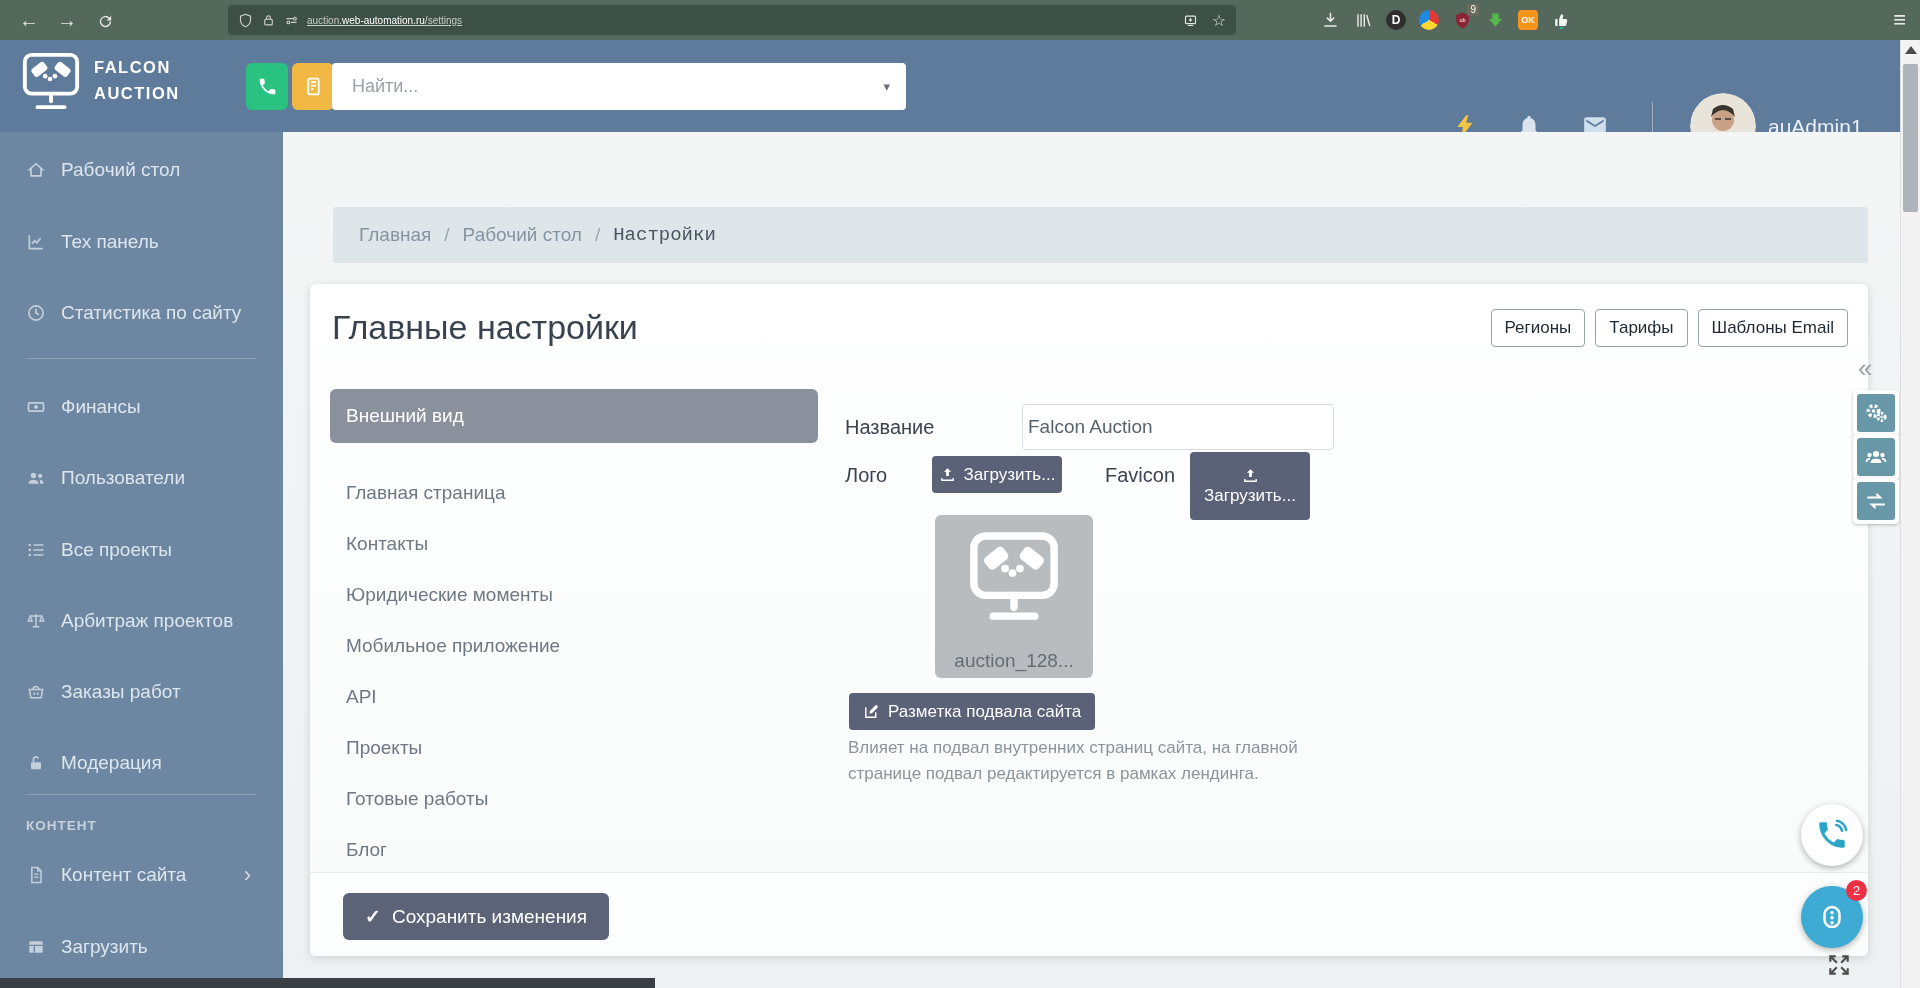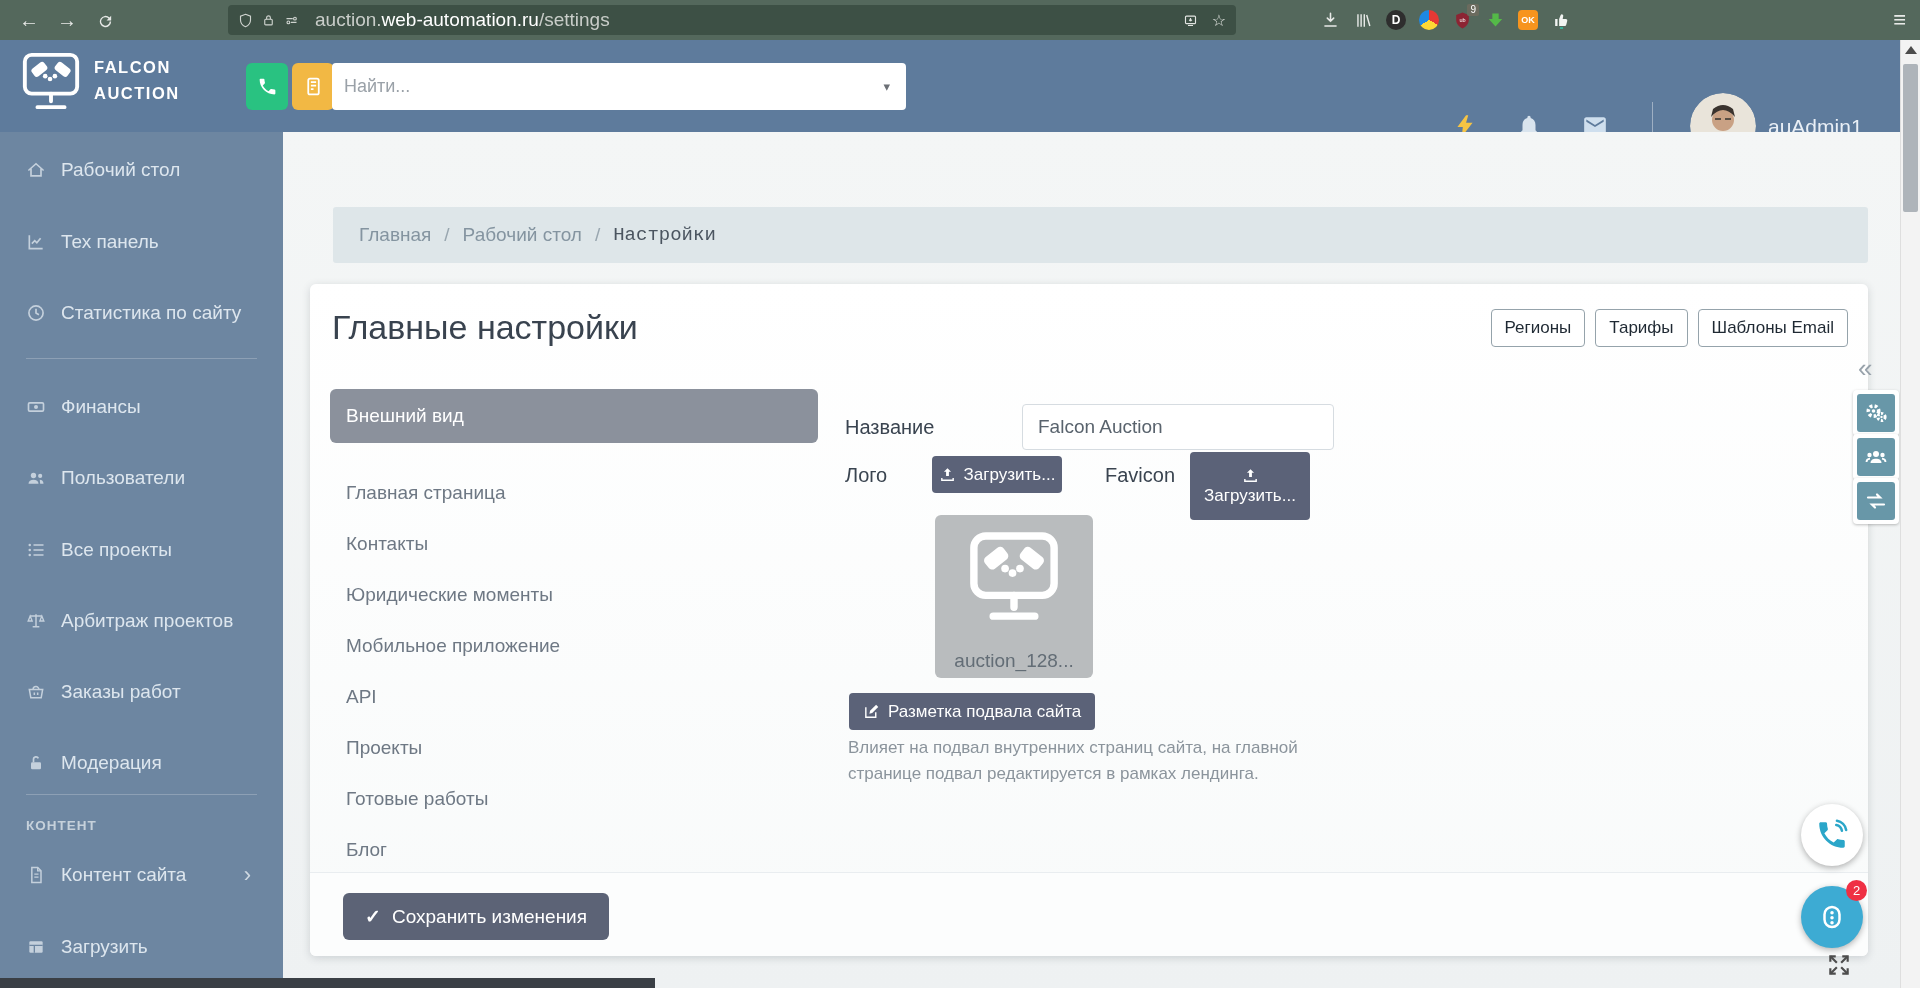--- a/index.html
+++ b/index.html
@@ -7,21 +7,21 @@
   body { font-family:"Liberation Sans", sans-serif; background:#e9ecee; overflow:hidden; }
   #screen { position:relative; width:1920px; height:988px; overflow:hidden; background:#f1f4f5; }
 
   
   .chrome { position:absolute; left:0; top:0; width:1920px; height:40px; background:#54685c; display:flex; align-items:center; }
   .navbtn { background:none; border:none; color:#e8eae8; font-size:20px; width:30px; height:30px; line-height:28px; text-align:center; cursor:pointer; }
   .navbtn svg { width:17px; height:17px; vertical-align:middle; }
   .chrome .back { margin-left:14px; } .chrome .fwd { margin-left:8px; } .chrome .rel { margin-left:8px; }
   .urlbar { position:absolute; left:228px; top:5px; width:1008px; height:30px; background:#3d5045; border-radius:4px; display:flex; align-items:center; padding:0 10px; }
   .urlbar svg { width:15px; height:15px; margin-right:8px; flex:none; }
-  .urltext { font-size:19px; color:#c9cdc9; margin-left:8px; white-space:nowrap; }
+  .urltext { font-size:10px; color:#c9cdc9; margin-left:0; white-space:nowrap;text-decoration:underline; }
   .urltext .strong { color:#ffffff; }
   .url-spacer { flex:1; }
   .pill-ic { color:#e3e5e2; font-size:16px; margin-left:10px; }
   .extrow { position:absolute; left:1318px; top:0; height:40px; display:flex; align-items:center; gap:9px; }
   .ext { position:relative; width:24px; height:24px; display:flex; align-items:center; justify-content:center; cursor:pointer; }
   .ext svg { width:19px; height:19px; }
   .circle-d { width:20px; height:20px; border-radius:50%; background:#2e2e2e; color:#fff; font-size:12px; font-weight:bold; text-align:center; line-height:20px; }
   .circle-colors { width:20px; height:20px; border-radius:50%; background:conic-gradient(#e53935 0 33%, #fdd835 33% 66%, #1e88e5 66% 100%); }
   .badge9 { position:absolute; top:-4px; right:-5px; background:#6b6b5e; color:#fff; font-size:10px; line-height:12px; padding:0 3px; border-radius:2px; }
   .okbox { width:20px; height:20px; border-radius:4px; background:#f7941e; color:#fff; font-size:9px; font-weight:bold; display:flex; align-items:center; justify-content:center; }
@@ -29,21 +29,21 @@
 
   
   .appheader { position:absolute; left:0; top:40px; width:1920px; height:92px; background:#5e7b9c; }
   .logo-box { position:absolute; left:20px; top:9px; width:62px; height:72px; }
   .brand { position:absolute; left:94px; top:14px; color:#fff; font-weight:bold; font-size:16.5px; letter-spacing:1.5px; line-height:26px; }
   .hdr-btn { position:absolute; top:23px; width:42px; height:47px; border:none; border-radius:6px; cursor:pointer; display:flex; align-items:center; justify-content:center; }
   .hdr-btn svg { width:21px; height:21px; }
   .btn-call { left:246px; background:#29c281; }
   .btn-msg  { left:292px; background:#f2b844; }
   .search { position:absolute; left:332px; top:23px; width:574px; height:47px; background:#fff; border-radius:4px; display:flex; align-items:center; }
-  .search input { flex:1; border:none; outline:none; font-size:18px; color:#1d4ed8; padding:0 12px; font-family:"Liberation Sans", sans-serif; background:transparent; }
+  .search input { flex:1; border:none; outline:none; font-size:18px; color:#1d4ed8; padding:0 20px; font-family:"Liberation Sans", sans-serif; background:transparent; }
   .search input::placeholder { color:#9aa1a8; }
   .search .caret { color:#6c7076; font-size:13px; padding-right:16px; cursor:pointer; }
   .hdr-ic { position:absolute; top:69px; width:34px; height:34px; display:flex; align-items:center; justify-content:center; cursor:pointer; }
   .hdr-ic svg { width:26px; height:26px; }
   .hdr-divider { position:absolute; left:1652px; top:62px; width:1px; height:48px; background:rgba(255,255,255,.4); }
   .avatar { position:absolute; left:1690px; top:53px; width:66px; height:66px; border-radius:50%; overflow:hidden; cursor:pointer; }
   .username { position:absolute; left:1768px; top:75px; color:#e9eff6; font-size:21px; cursor:pointer; }
 
   
   .sidebar { position:absolute; left:0; top:132px; width:283px; height:856px; background:#6d86a1; }
@@ -64,21 +64,21 @@
   .card { position:absolute; left:310px; top:284px; width:1558px; height:672px; background:linear-gradient(180deg,#ffffff,#f8fafa); border-radius:6px; box-shadow:0 2px 8px rgba(50,60,70,.18); }
   .page-title { position:absolute; left:22px; top:24px; font-size:34px; color:#39434f; font-weight:400; }
   .hdr-btns { position:absolute; right:20px; top:25px; display:flex; gap:10px; }
   .obtn { background:#fff; border:1px solid #95a3ab; border-radius:4px; padding:8px 13px; font-size:17px; color:#1f2933; font-family:"Liberation Sans", sans-serif; cursor:pointer; white-space:nowrap; }
 
   .tabs { position:absolute; left:20px; top:105px; width:488px; }
   .tab { height:51px; line-height:51px; padding-left:16px; font-size:19px; color:#6e7884; border-radius:6px; cursor:pointer; white-space:nowrap; }
   .tab.active { height:54px; line-height:54px; background:#8b919c; color:#ffffff; margin-bottom:24px; }
 
   .f-label { position:absolute; font-size:20px; color:#3a4450; }
-  .f-input { position:absolute; left:712px; top:120px; width:312px; height:46px; border:1px solid #d6dce1; border-radius:4px; font-size:19px; color:#59636d; padding:0 15px; font-family:"Liberation Sans", sans-serif; background:#fff; outline:none; }
+  .f-input { position:absolute; left:712px; top:120px; width:312px; height:46px; border:1px solid #d6dce1; border-radius:4px; font-size:19px; color:#59636d; padding:0 5px; font-family:"Liberation Sans", sans-serif; background:#fff; outline:none; }
   .dkbtn { position:absolute; background:#5b6278; color:#fff; border:none; border-radius:4px; font-size:17px; font-family:"Liberation Sans", sans-serif; cursor:pointer; display:flex; align-items:center; justify-content:center; gap:8px; }
   .dkbtn svg { width:17px; height:17px; flex:none; }
   .btn-upload-logo { left:622px; top:172px; width:130px; height:37px; }
   .btn-upload-fav { left:880px; top:168px; width:120px; height:68px; flex-direction:column; gap:2px; padding:6px 0; }
   .btn-footer-markup { left:539px; top:409px; height:37px; padding:0 14px; }
 
   .thumb { position:absolute; background:#b9bcbe; border-radius:6px; text-align:center; cursor:pointer; }
   .thumb-logo { left:625px; top:231px; width:158px; height:163px; }
   .thumb-logo svg { width:104px; height:104px; margin-top:12px; }
   .thumb-fav { left:880px; top:249px; width:104px; height:86px; }

